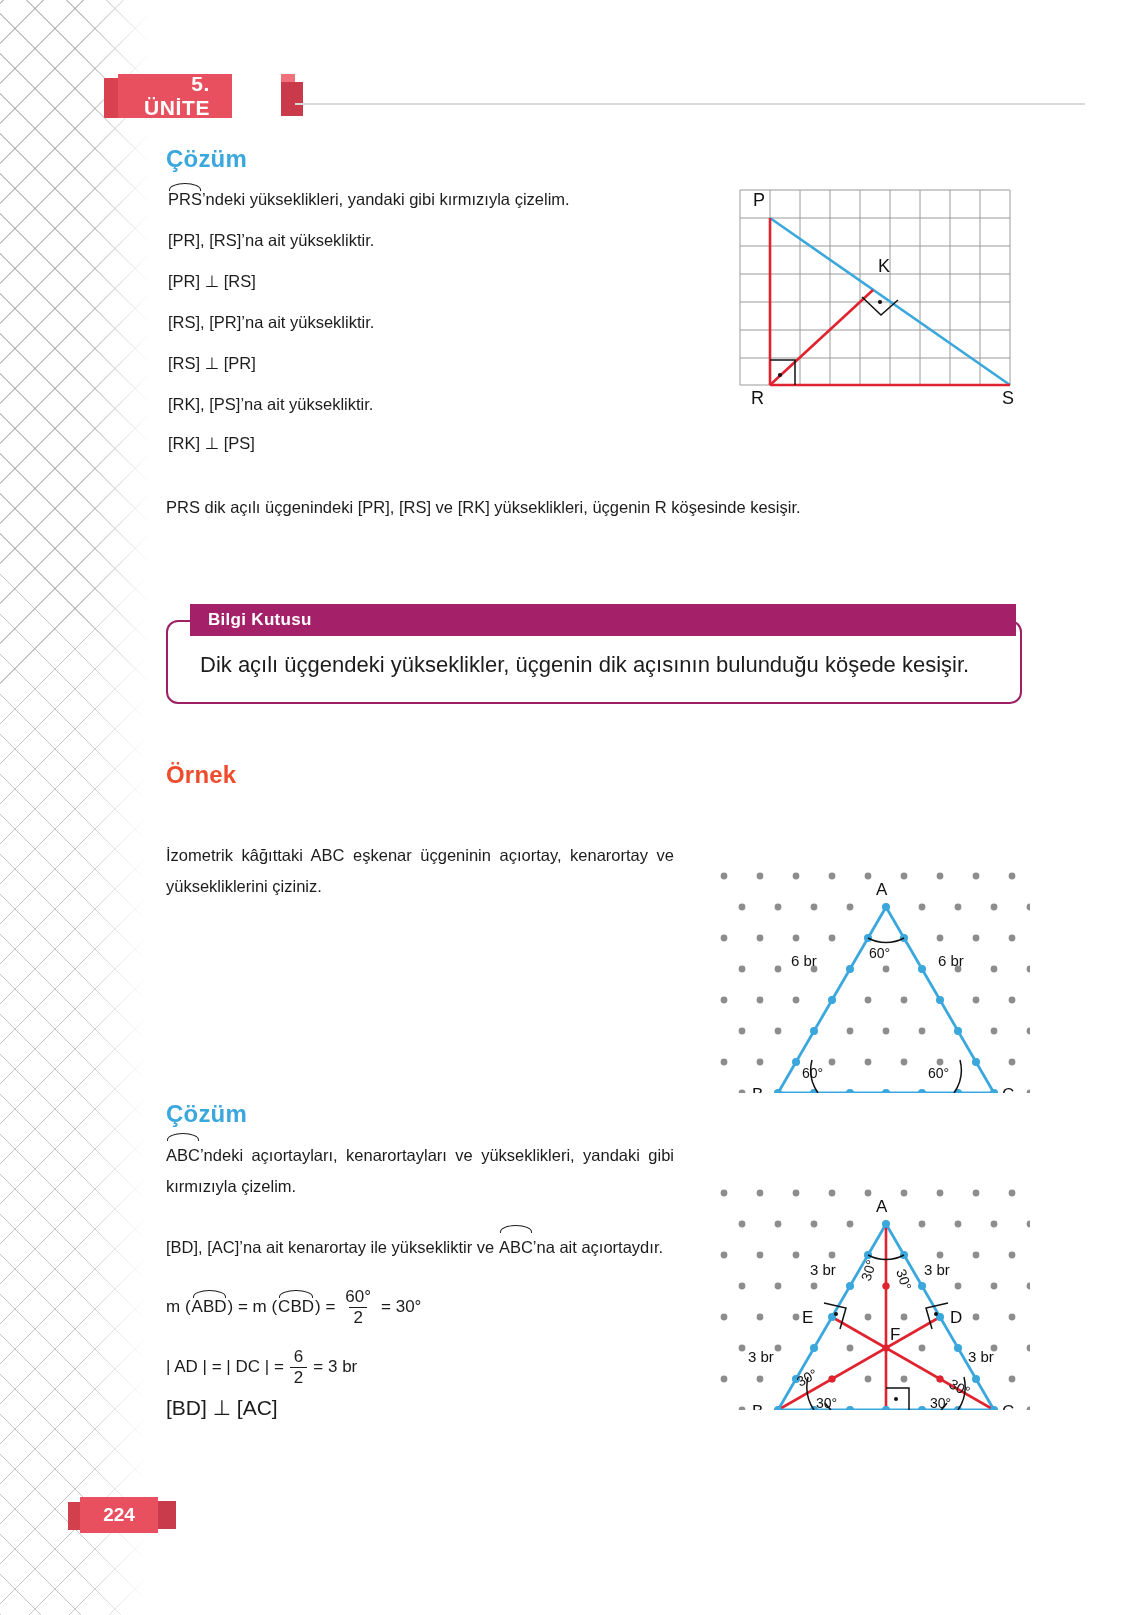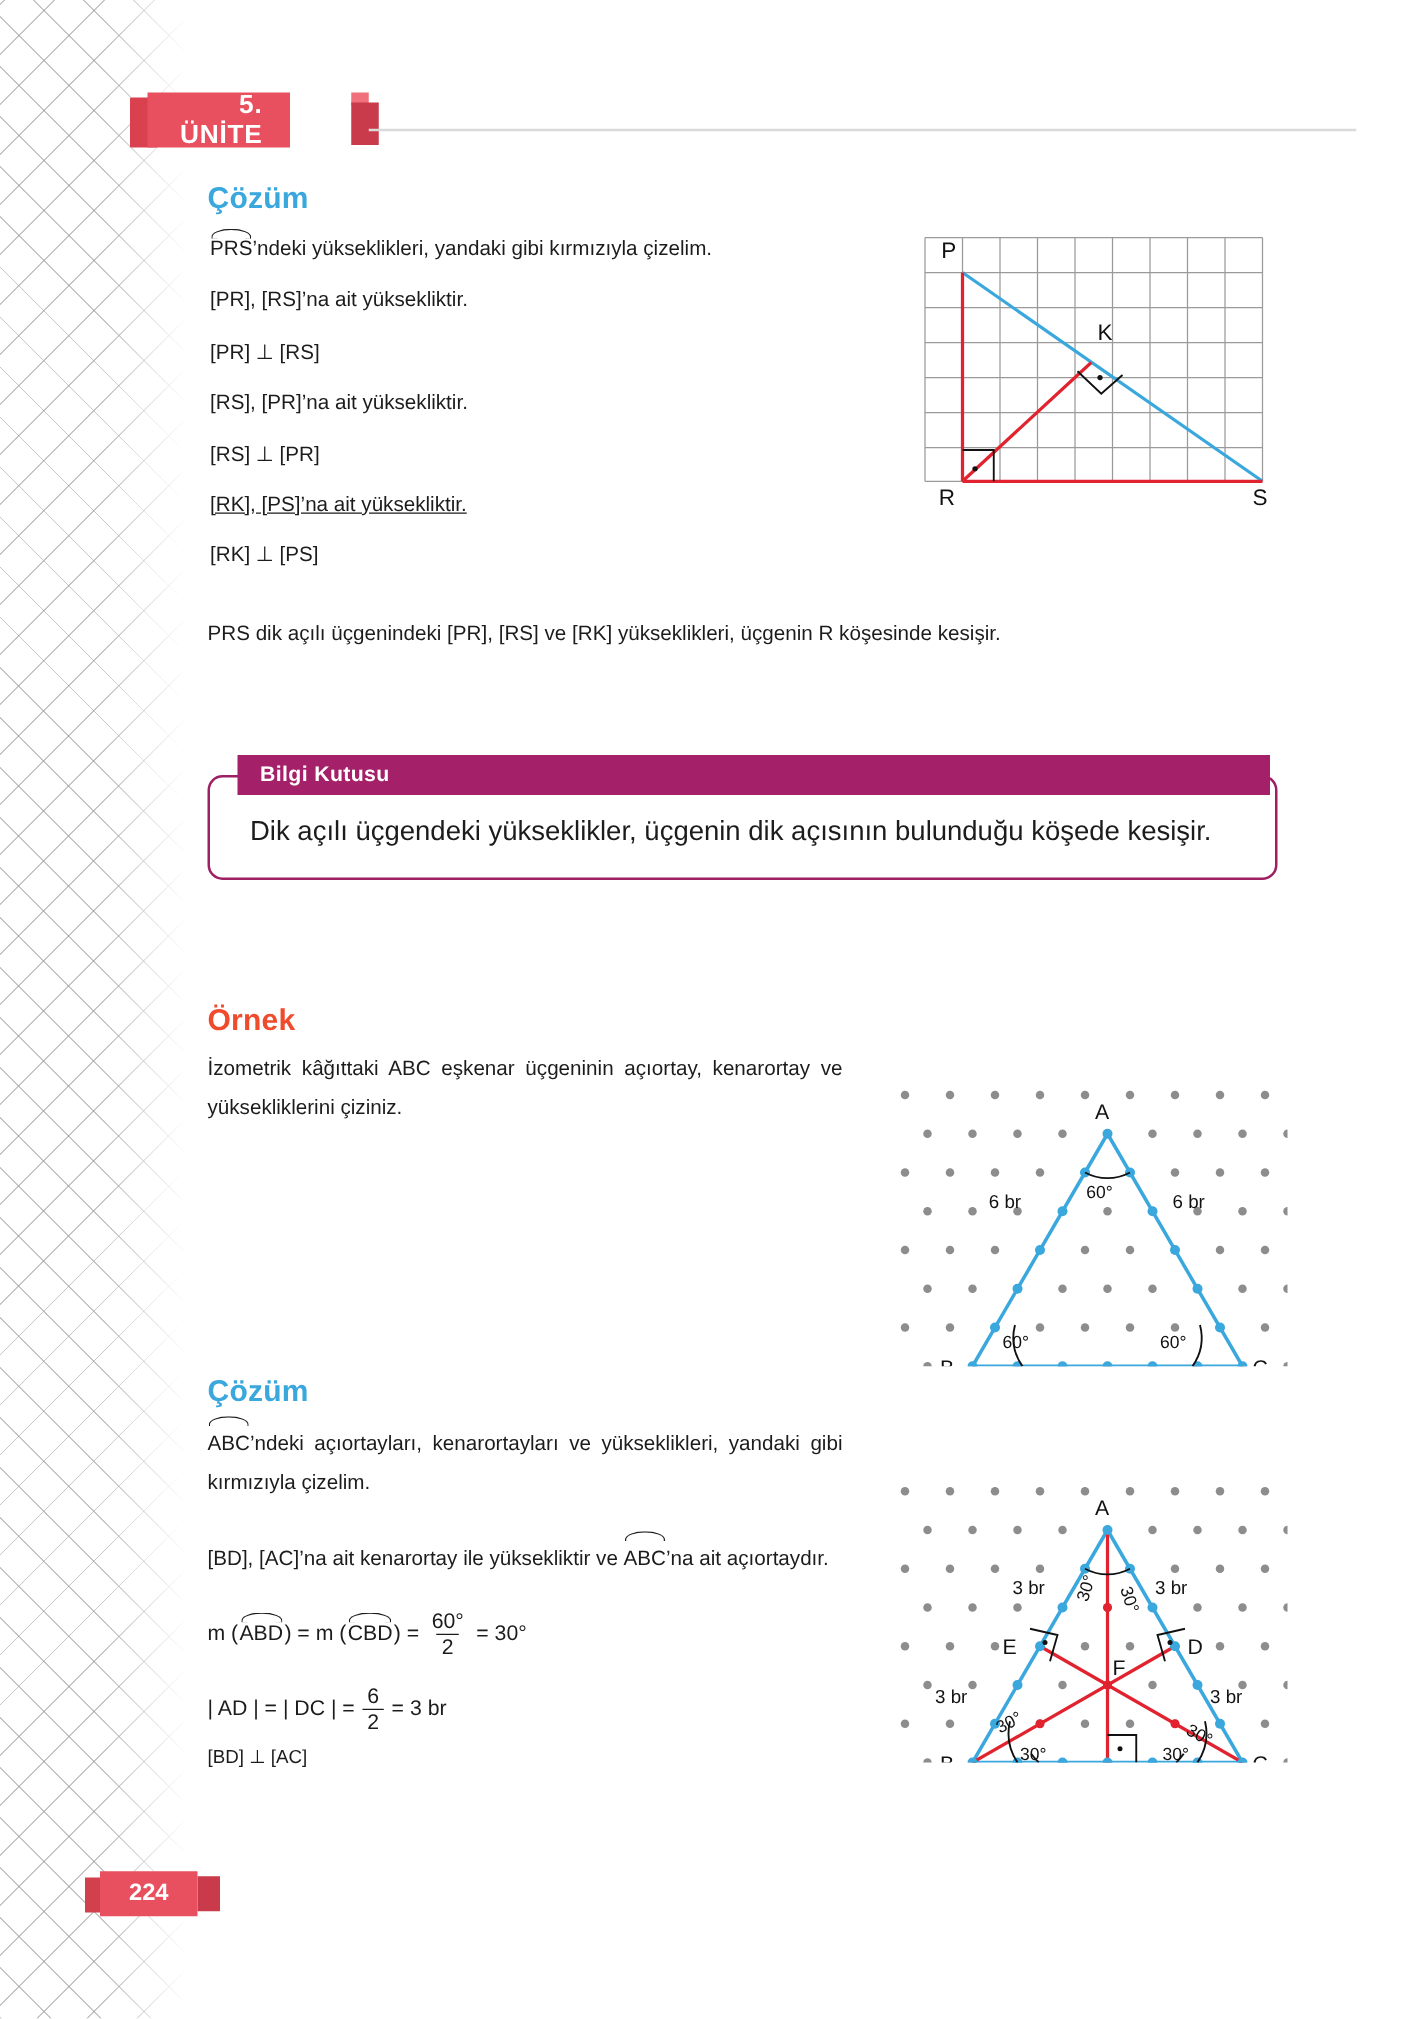--- a/index.html
+++ b/index.html
@@ -116,21 +116,21 @@
 
 <div class="section-head c-blue" style="left:166px;top:145px;">Çözüm</div>
 
 <div class="line" style="left:168px;top:190px;">
   <span class="hat"><span class="arc"></span><span>PRS</span></span><span>’ndeki yükseklikleri, yandaki gibi kırmızıyla çizelim.</span>
 </div>
 <div class="line" style="left:168px;top:231px;">[PR], [RS]’na ait yüksekliktir.</div>
 <div class="line" style="left:168px;top:272px;">[PR] ⊥ [RS]</div>
 <div class="line" style="left:168px;top:313px;">[RS], [PR]’na ait yüksekliktir.</div>
 <div class="line" style="left:168px;top:354px;">[RS] ⊥ [PR]</div>
-<div class="line" style="left:168px;top:395px;text-decoration:underline;">[RK], [PS]’na ait yüksekliktir.</div>
+<div class="line" style="left:168px;top:395px;">[RK], [PS]’na ait yüksekliktir.</div>
 <div class="line" style="left:168px;top:434px;">[RK] ⊥ [PS]</div>
 <div class="line" style="left:166px;top:478px;margin-top:20px;">PRS dik açılı üçgenindeki [PR], [RS]  ve  [RK] yükseklikleri, üçgenin R köşesinde kesişir.</div>
 
 <div class="fig" style="left:735px;top:180px;">
   <svg width="290" height="225" viewBox="0 0 290 225">
 
     <g stroke="#9a9a9a" stroke-width="1" fill="none">
       <line x1="5" y1="10" x2="5" y2="205"></line>
       <line x1="35" y1="10" x2="35" y2="205"></line>
       <line x1="65" y1="10" x2="65" y2="205"></line>
@@ -176,21 +176,21 @@
 </div>
 
 <div id="info-box">
   <div class="frame"></div>
   <div class="title-bar">
     <span>Bilgi Kutusu</span>
   </div>
   <div class="bodytxt">Dik açılı üçgendeki yükseklikler, üçgenin dik açısının bulunduğu köşede kesişir.</div>
 </div>
 
-<div class="section-head c-orange" style="left:166px;top:803px;">Örnek</div>
+<div class="section-head c-orange" style="left:166px;top:761px;">Örnek</div>
 <div class="para" style="left:166px;top:840px;width:508px;">İzometrik kâğıttaki ABC eşkenar üçgeninin açıortay, kenarortay ve yüksekliklerini çiziniz.</div>
 
 <div class="fig" style="left:690px;top:838px;">
   <svg width="340" height="255" viewBox="0 0 340 255">
     <g fill="#8d8d8d">
 
       <circle cx="34" cy="38" r="3.4"></circle>
         <circle cx="70" cy="38" r="3.4"></circle>
         <circle cx="106" cy="38" r="3.4"></circle>
       <circle cx="142" cy="38" r="3.4"></circle>
@@ -339,21 +339,21 @@
 
 <div class="mrow" style="left:166px;top:1348px;">
   <span>| AD | = | DC | =</span>
   <span class="frac">
     <span class="num">6</span>
     <span class="den">2</span>
   </span>
   <span>= 3 br</span>
 </div>
 
-<div class="line" style="left:166px;top:1396px;font-size:15px;">[BD] ⊥ [AC]</div>
+<div class="line" style="left:166px;top:1396px;font-size:21px;">[BD] ⊥ [AC]</div>
 
 <div class="fig" style="left:690px;top:1145px;">
   <svg width="340" height="265" viewBox="0 0 340 265">
     <g fill="#8d8d8d">
       <circle cx="34" cy="48" r="3.4"></circle>
         <circle cx="70" cy="48" r="3.4"></circle>
         <circle cx="106" cy="48" r="3.4"></circle>
       <circle cx="142" cy="48" r="3.4"></circle>
         <circle cx="178" cy="48" r="3.4"></circle>
         <circle cx="214" cy="48" r="3.4"></circle>

